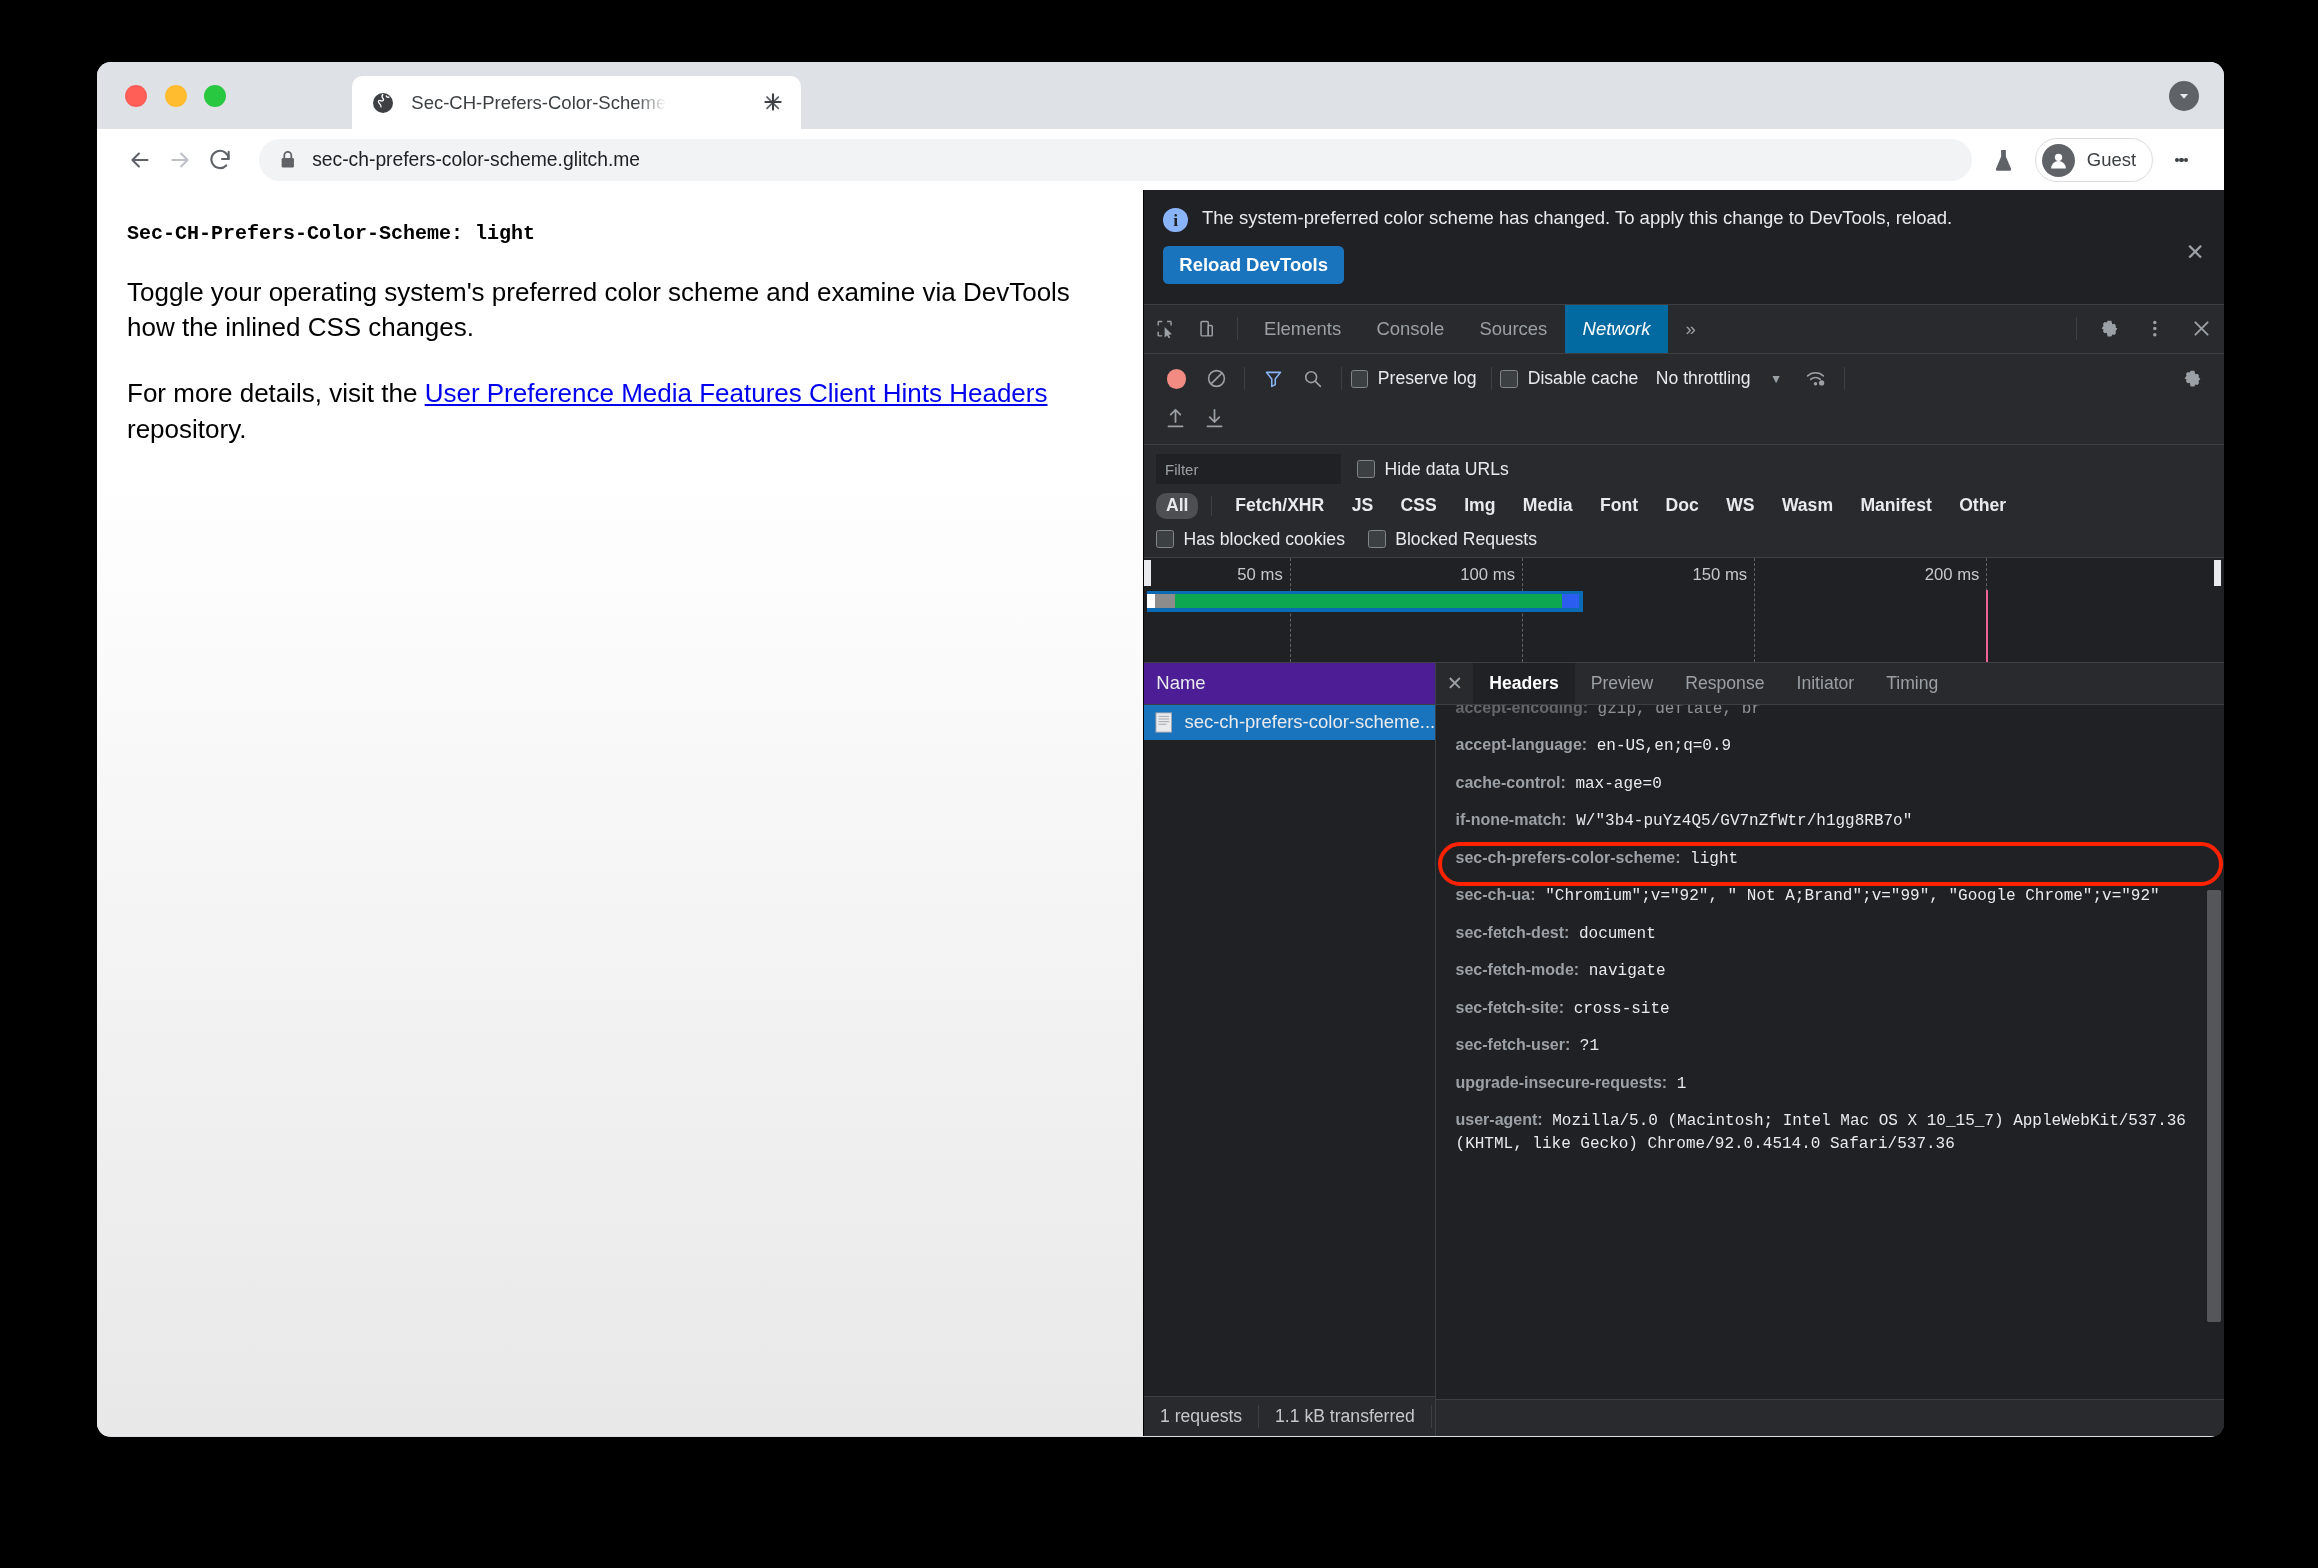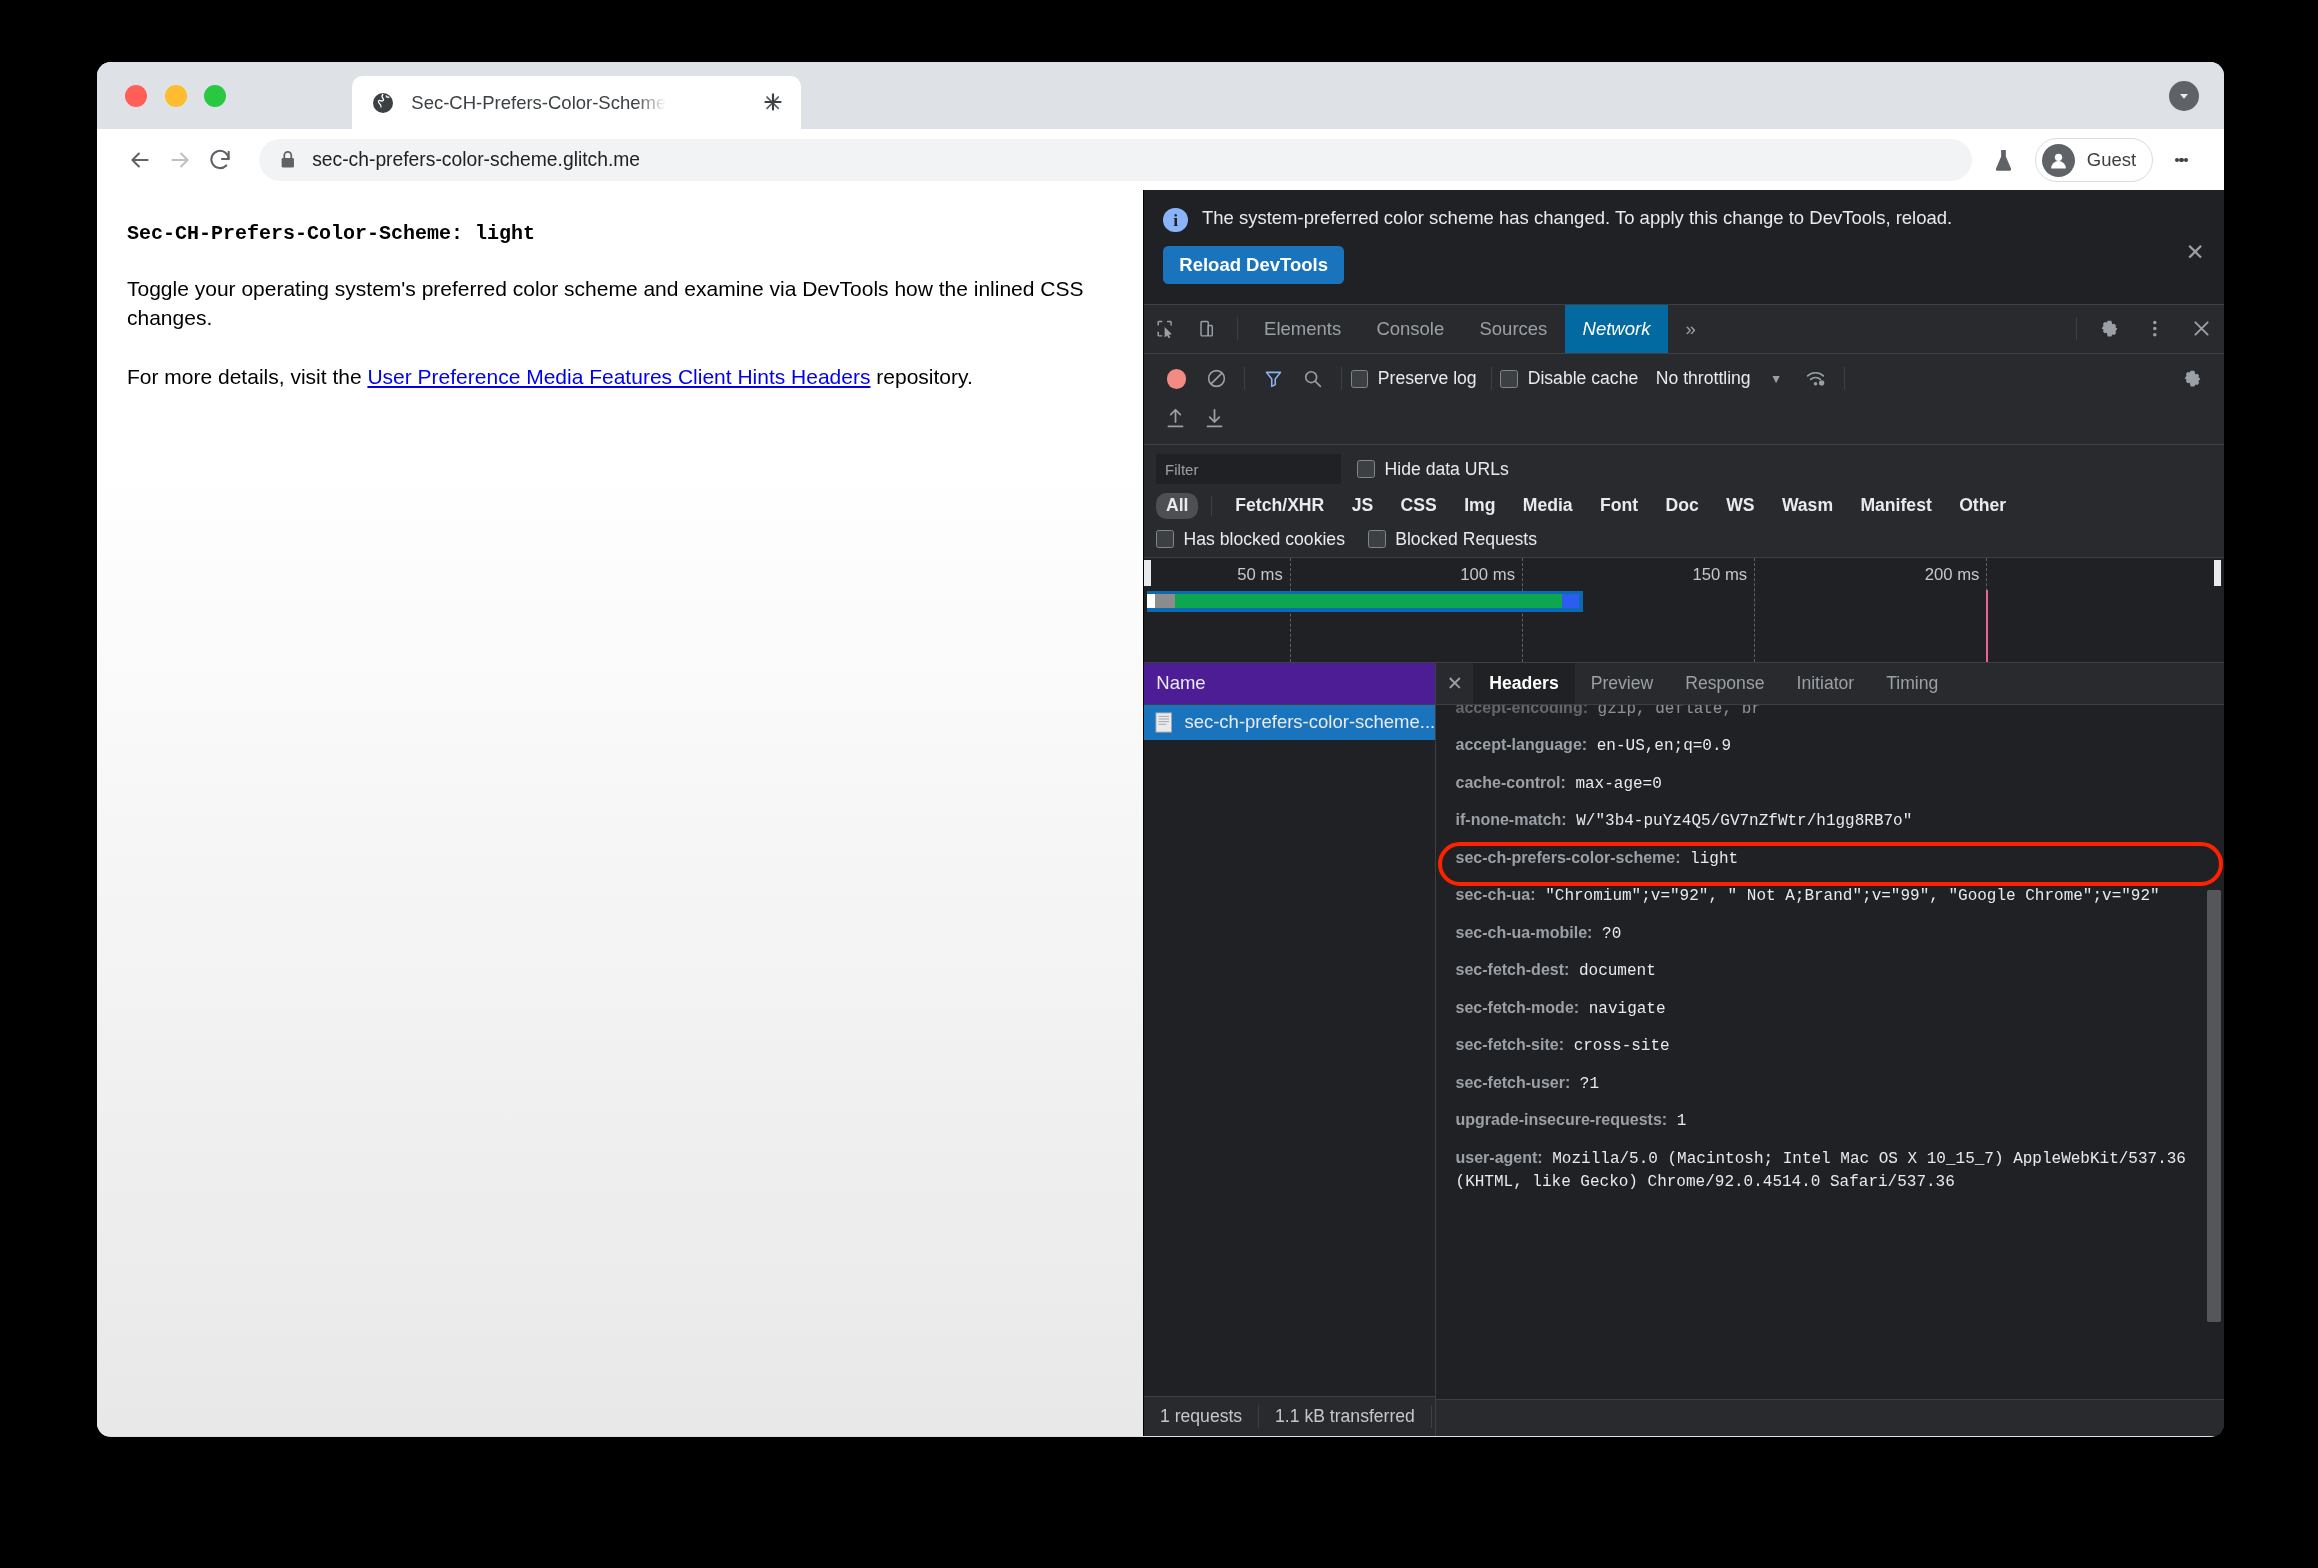--- a/index.html
+++ b/index.html
@@ -135,21 +135,21 @@
     overflow: hidden;
   }
   #page-header-line {
     font-family: "Liberation Mono", monospace;
     font-size: 20px;
     color: #000;
     font-weight: 700;
     margin-top: 7px;
   }
   .page-para {
-    font-size: 21px;
+    font-size: 26px;
     color: #000;
     line-height: 1.38;
     margin-top: 30px;
     max-width: 989px;
   }
   #page-link { color: #0000ee; text-decoration: underline; }
 
   
   #devtools {
     width: 1081px; height: 100%;
@@ -688,21 +688,20 @@
             <div class="detail-tab">Timing</div>
           </div>
 
           <div id="headers-body">
             <div class="header-line clipped"><span class="hdr-name">accept-encoding:</span> <span>gzip, deflate, br</span></div>
             <div class="header-line"><span class="hdr-name">accept-language:</span> <span>en-US,en;q=0.9</span></div>
             <div class="header-line"><span class="hdr-name">cache-control:</span> <span>max-age=0</span></div>
             <div class="header-line"><span class="hdr-name">if-none-match:</span> <span>W/"3b4-puYz4Q5/GV7nZfWtr/h1gg8RB7o"</span></div>
             <div class="header-line"><span class="hdr-name">sec-ch-prefers-color-scheme:</span> <span>light</span></div>
             <div class="header-line"><span class="hdr-name">sec-ch-ua:</span> <span>"Chromium";v="92", " Not A;Brand";v="99", "Google Chrome";v="92"</span></div>
-            <div class="header-line"><span class="hdr-name">sec-ch-ua-mobile:</span> <span>?0</span></div>
             <div class="header-line"><span class="hdr-name">sec-fetch-dest:</span> <span>document</span></div>
             <div class="header-line"><span class="hdr-name">sec-fetch-mode:</span> <span>navigate</span></div>
             <div class="header-line"><span class="hdr-name">sec-fetch-site:</span> <span>cross-site</span></div>
             <div class="header-line"><span class="hdr-name">sec-fetch-user:</span> <span>?1</span></div>
             <div class="header-line"><span class="hdr-name">upgrade-insecure-requests:</span> <span>1</span></div>
             <div class="header-line"><span class="hdr-name">user-agent:</span> <span>Mozilla/5.0 (Macintosh; Intel Mac OS X 10_15_7) AppleWebKit/537.36 (KHTML, like Gecko) Chrome/92.0.4514.0 Safari/537.36</span></div>
 
             <div id="highlight-ring" style="top: 137px; height: 44px; width: 785px;"></div>
             <div id="headers-scrollbar" style="top: 185px; height: 432px;"></div>
           </div>

